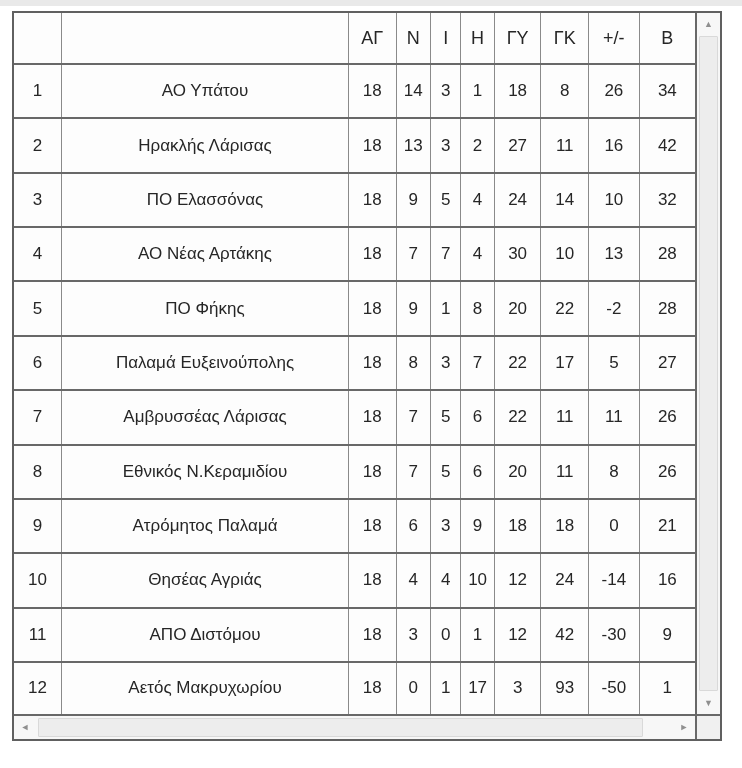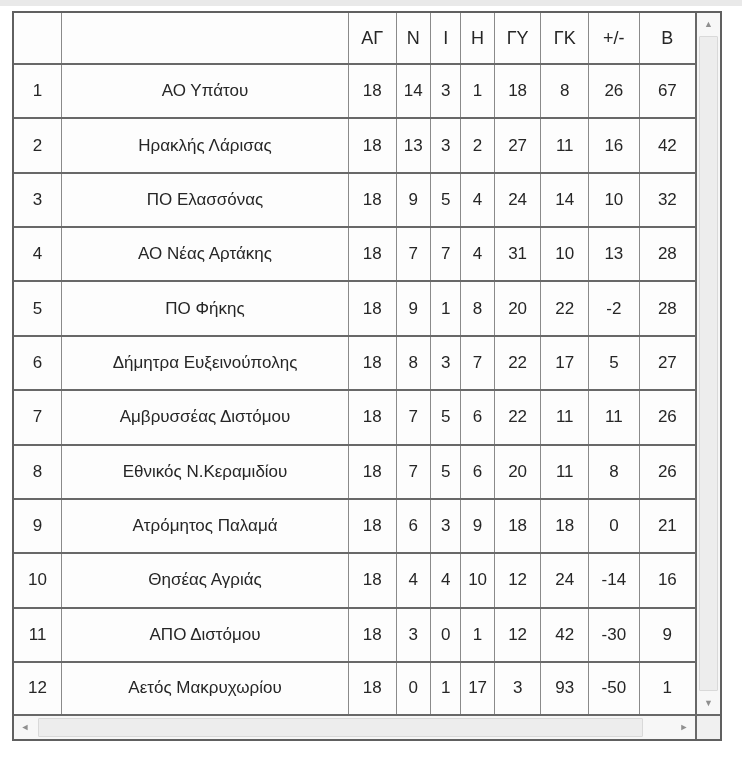--- a/index.html
+++ b/index.html
@@ -179,21 +179,21 @@
           <tr>
     <td class="c-rank">1</td>
     <td class="c-team">ΑΟ Υπάτου</td>
     <td class="c-num">18</td>
     <td class="c-num">14</td>
     <td class="c-num">3</td>
     <td class="c-num">1</td>
     <td class="c-num">18</td>
     <td class="c-num">8</td>
     <td class="c-num">26</td>
-    <td class="c-pts">67</td>
+    <td class="c-pts">34</td>
   </tr>
           <tr>
     <td class="c-rank">2</td>
     <td class="c-team">Ηρακλής Λάρισας</td>
     <td class="c-num">18</td>
     <td class="c-num">13</td>
     <td class="c-num">3</td>
     <td class="c-num">2</td>
     <td class="c-num">27</td>
     <td class="c-num">11</td>
@@ -212,52 +212,52 @@
     <td class="c-num">10</td>
     <td class="c-pts">32</td>
   </tr>
           <tr>
     <td class="c-rank">4</td>
     <td class="c-team">ΑΟ Νέας Αρτάκης</td>
     <td class="c-num">18</td>
     <td class="c-num">7</td>
     <td class="c-num">7</td>
     <td class="c-num">4</td>
-    <td class="c-num">31</td>
+    <td class="c-num">30</td>
     <td class="c-num">10</td>
     <td class="c-num">13</td>
     <td class="c-pts">28</td>
   </tr>
           <tr>
     <td class="c-rank">5</td>
     <td class="c-team">ΠΟ Φήκης</td>
     <td class="c-num">18</td>
     <td class="c-num">9</td>
     <td class="c-num">1</td>
     <td class="c-num">8</td>
     <td class="c-num">20</td>
     <td class="c-num">22</td>
     <td class="c-num">-2</td>
     <td class="c-pts">28</td>
   </tr>
           <tr>
     <td class="c-rank">6</td>
-    <td class="c-team">Δήμητρα Ευξεινούπολης</td>
+    <td class="c-team">Παλαμά Ευξεινούπολης</td>
     <td class="c-num">18</td>
     <td class="c-num">8</td>
     <td class="c-num">3</td>
     <td class="c-num">7</td>
     <td class="c-num">22</td>
     <td class="c-num">17</td>
     <td class="c-num">5</td>
     <td class="c-pts">27</td>
   </tr>
           <tr>
     <td class="c-rank">7</td>
-    <td class="c-team">Αμβρυσσέας Διστόμου</td>
+    <td class="c-team">Αμβρυσσέας Λάρισας</td>
     <td class="c-num">18</td>
     <td class="c-num">7</td>
     <td class="c-num">5</td>
     <td class="c-num">6</td>
     <td class="c-num">22</td>
     <td class="c-num">11</td>
     <td class="c-num">11</td>
     <td class="c-pts">26</td>
   </tr>
           <tr>

